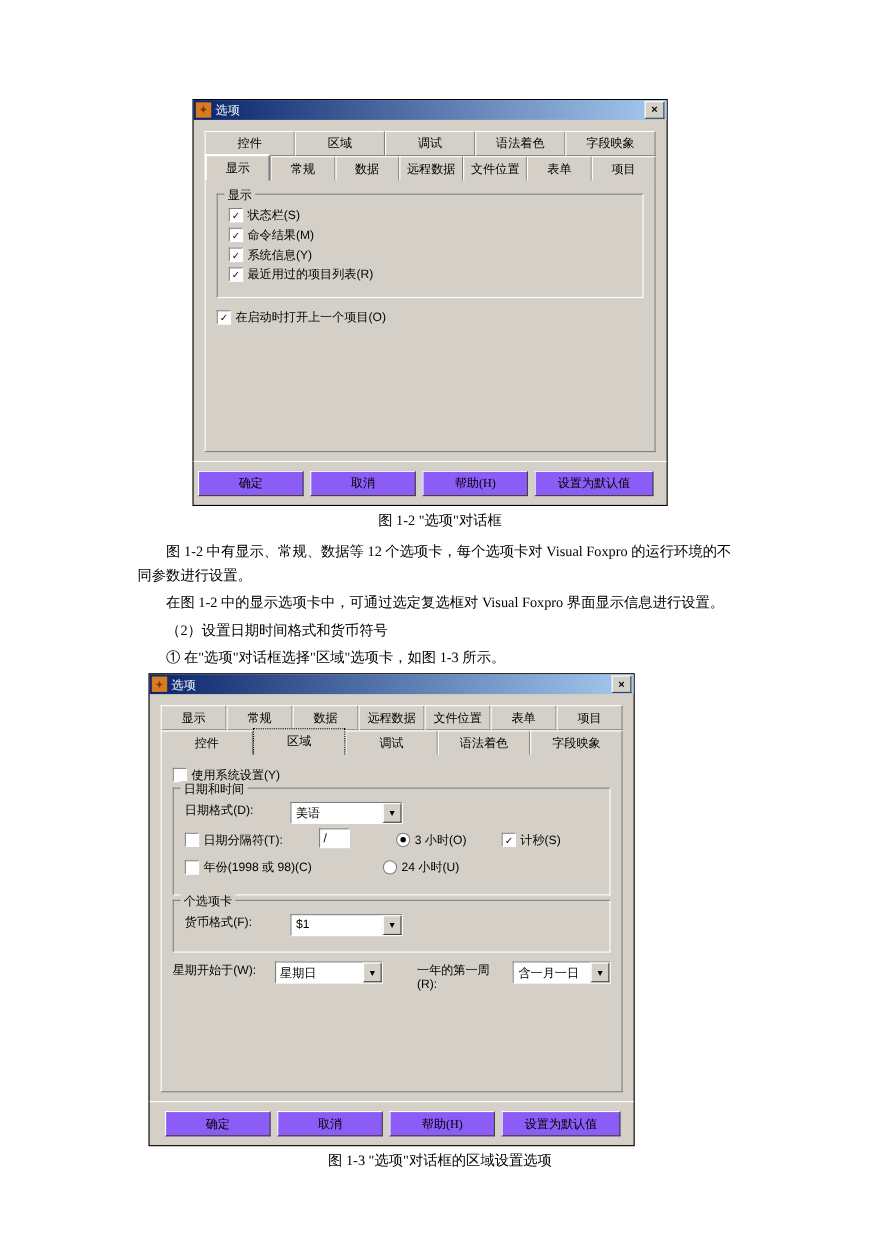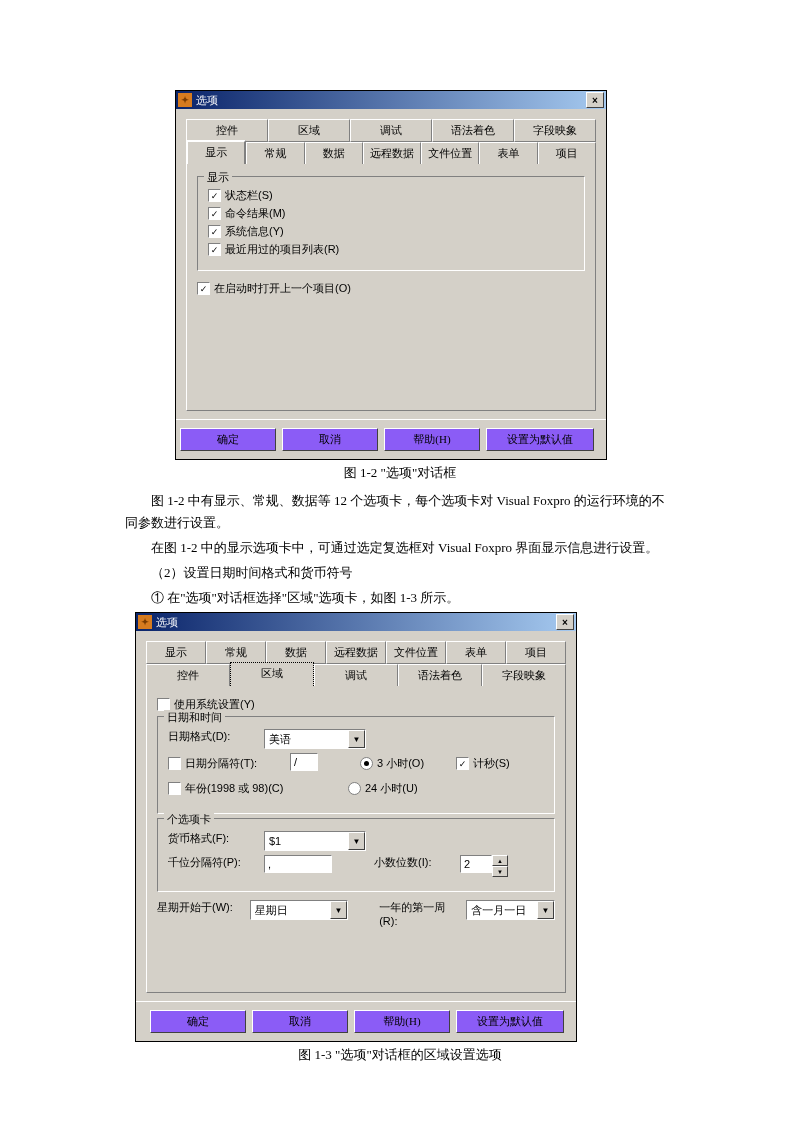--- a/index.html
+++ b/index.html
@@ -186,33 +186,20 @@
 
       <div class="fs">
         <div class="legend">个选项卡</div>
         <div class="row">
           <span class="lbl" style="width:90px">货币格式(F):</span>
           <div class="combo">
                 <span>$1</span>
                 <div class="arrow">▼</div>
               </div>
         </div>
-        <div class="row">
-          <span class="lbl" style="width:90px">千位分隔符(P):</span>
-          <div class="txt" style="width:60px">,</div>
-          <div style="width:30px"></div>
-          <span class="lbl" style="width:80px">小数位数(I):</span>
-          <div class="spin">
-            <div class="txt">2</div>
-            <div class="arrs">
-                  <div class="ab">▲</div>
-                  <div class="ab">▼</div>
-                </div>
-          </div>
-        </div>
       </div>
 
       <div class="row" style="margin-top:8px">
         <span class="lbl" style="width:90px">星期开始于(W):</span>
         <div class="combo">
               <span>星期日</span>
               <div class="arrow">▼</div>
             </div>
         <div style="width:20px"></div>
         <span class="lbl">一年的第一周(R):</span>

